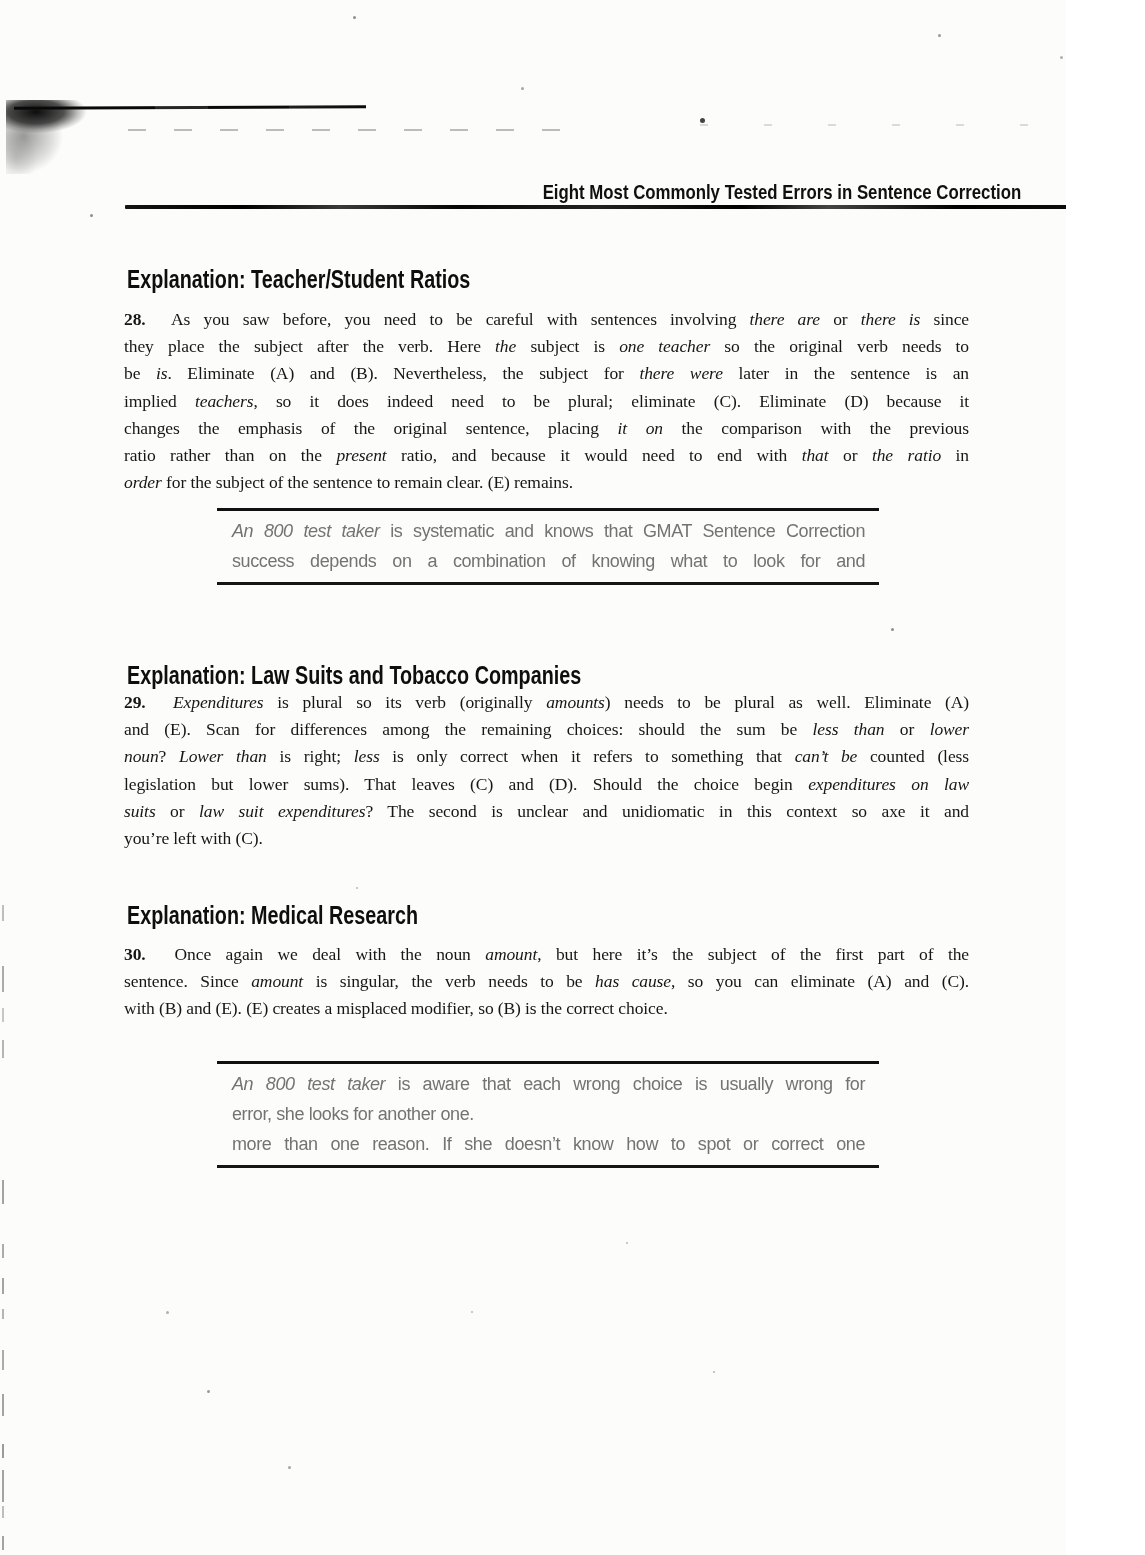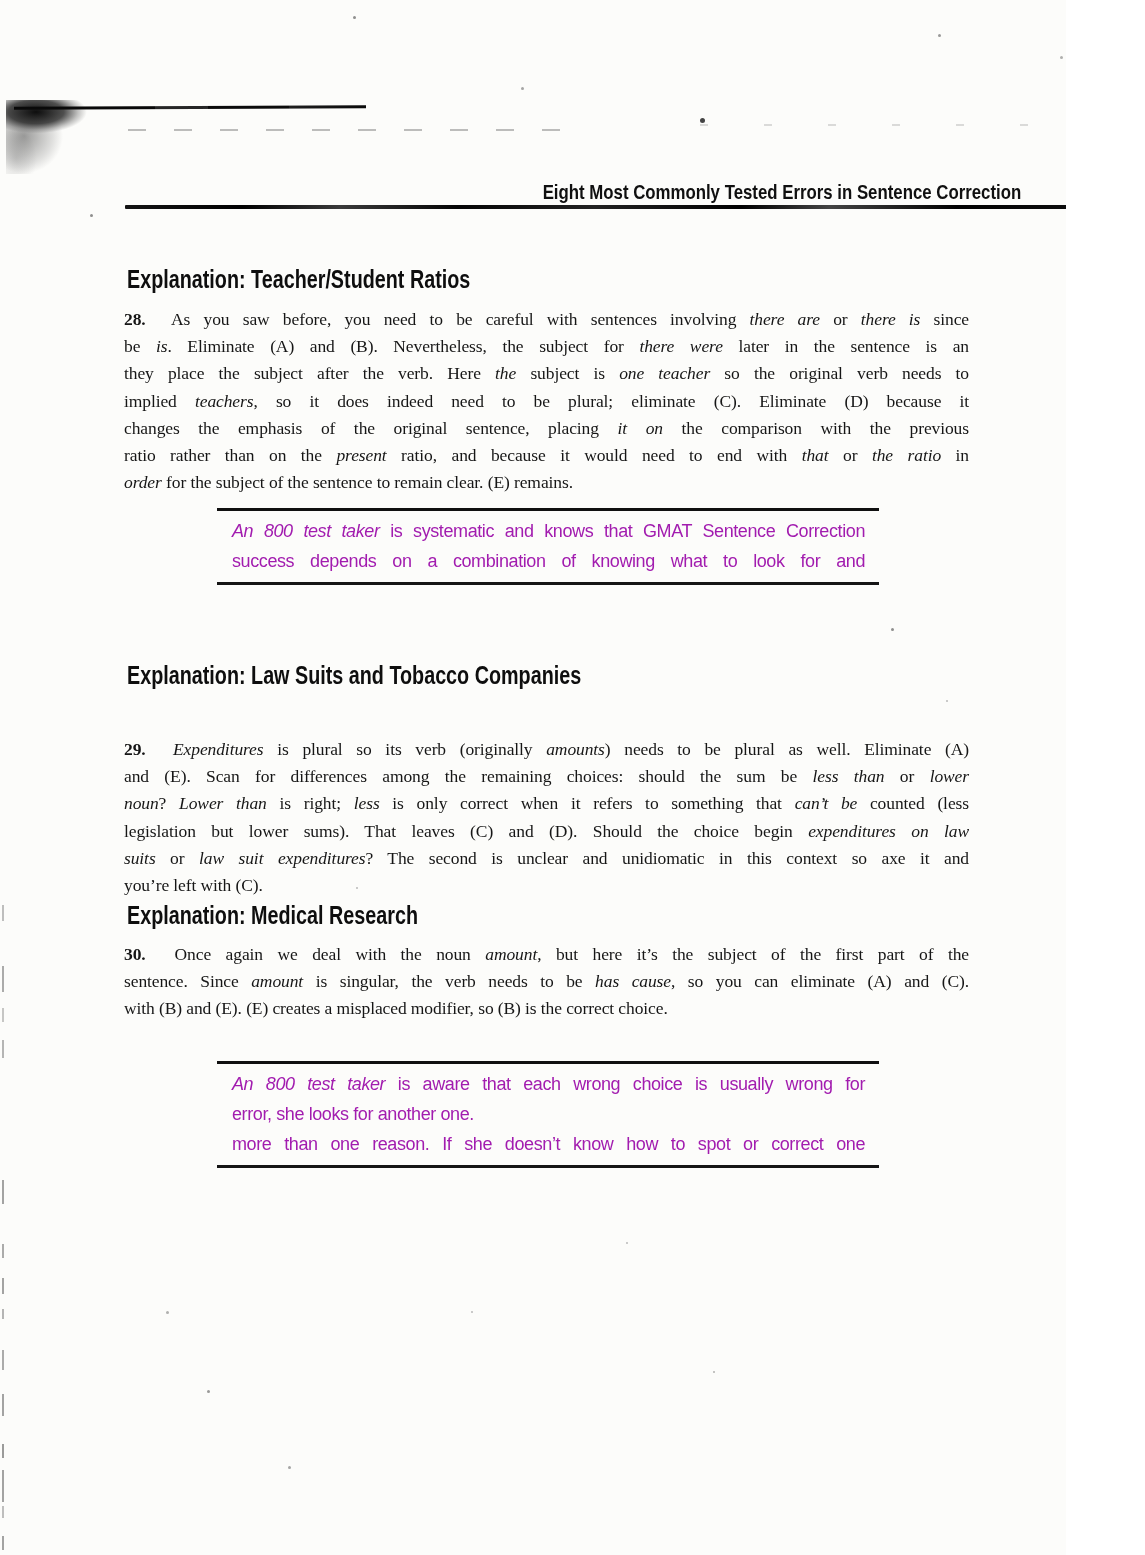--- a/index.html
+++ b/index.html
@@ -31,30 +31,30 @@
 
   
   .h{position:absolute;left:127px;margin:0;font-family:"Liberation Sans","DejaVu Sans",sans-serif;
      font-weight:bold;font-size:26px;line-height:30px;color:#0e0e0e;white-space:nowrap;
      transform:scaleX(0.76);transform-origin:0 50%;}
   .h1{top:264px;} .h2{top:660px;} .h3{top:900px;}
 
   
   .para{position:absolute;left:124px;width:845px;font-size:17.5px;line-height:27.2px;
         letter-spacing:-0.1px;color:#161616;}
-  .p28{top:306px;} .p29{top:736px;} .p30{top:941px;}
+  .p28{top:306px;} .p29{top:689px;} .p30{top:941px;}
   .b-line{text-align:justify;text-align-last:justify;}
   .b-line.last{text-align-last:left;}
 
   
   .callout{position:absolute;left:217px;width:662px;box-sizing:border-box;
      border-top:3px solid #101010;border-bottom:3px solid #151515;
      padding:5px 14px 6px 15px;
      font-family:"Liberation Sans","DejaVu Sans",sans-serif;font-size:18px;line-height:30px;
-     letter-spacing:-0.4px;color:#a21caf;}
+     letter-spacing:-0.4px;color:#737373;}
   .co1{top:508px;} .co2{top:1061px;}
   .c-line{text-align:justify;text-align-last:justify;}
   .c-line.last{text-align-last:left;}
 
   .it{font-style:italic;}
   .bd{font-weight:bold;}
 </style>
 </head>
 <body>
 
@@ -96,22 +96,22 @@
   <div class="speck" style="left:207px;top:1390px;width:3px;height:3px;opacity:.45"></div>
   <div class="speck" style="left:713px;top:1371px;width:2px;height:2px;opacity:.35"></div>
   <div class="speck" style="left:288px;top:1466px;width:3px;height:3px;opacity:.4"></div>
 
   <div class="rh">Eight Most Commonly Tested Errors in Sentence Correction</div>
   <div class="head-rule"></div>
 
   <h2 class="h h1">Explanation: Teacher/Student Ratios</h2>
   <div class="para p28">
       <div class="b-line"><span class="bd">28.</span><span>&nbsp; As you saw before, you need to be careful with sentences involving </span><span class="it">there are</span><span> or </span><span class="it">there is</span><span> since</span></div>
+      <div class="b-line"><span>they place the subject after the verb. Here </span><span class="it">the</span><span> subject is </span><span class="it">one teacher</span><span> so the original verb needs to</span></div>
       <div class="b-line"><span>be </span><span class="it">is</span><span>. Eliminate (A) and (B). Nevertheless, the subject for </span><span class="it">there were</span><span> later in the sentence is an</span></div>
-      <div class="b-line"><span>they place the subject after the verb. Here </span><span class="it">the</span><span> subject is </span><span class="it">one teacher</span><span> so the original verb needs to</span></div>
       <div class="b-line"><span>implied </span><span class="it">teachers</span><span>, so it does indeed need to be plural; eliminate (C). Eliminate (D) because it</span></div>
       <div class="b-line"><span>changes the emphasis of the original sentence, placing </span><span class="it">it on</span><span> the comparison with the previous</span></div>
       <div class="b-line"><span>ratio rather than on the </span><span class="it">present</span><span> ratio, and because it would need to end with </span><span class="it">that</span><span> or </span><span class="it">the ratio</span><span> in</span></div>
       <div class="b-line last"><span class="it">order</span><span> for the subject of the sentence to remain clear. (E) remains.</span></div>
     </div>
 
   <div class="callout co1">
       <div class="c-line"><span class="it">An 800 test taker</span><span> is systematic and knows that GMAT Sentence Correction</span></div>
       <div class="c-line"><span>success depends on a combination of knowing what to look for and</span></div>
     </div>

